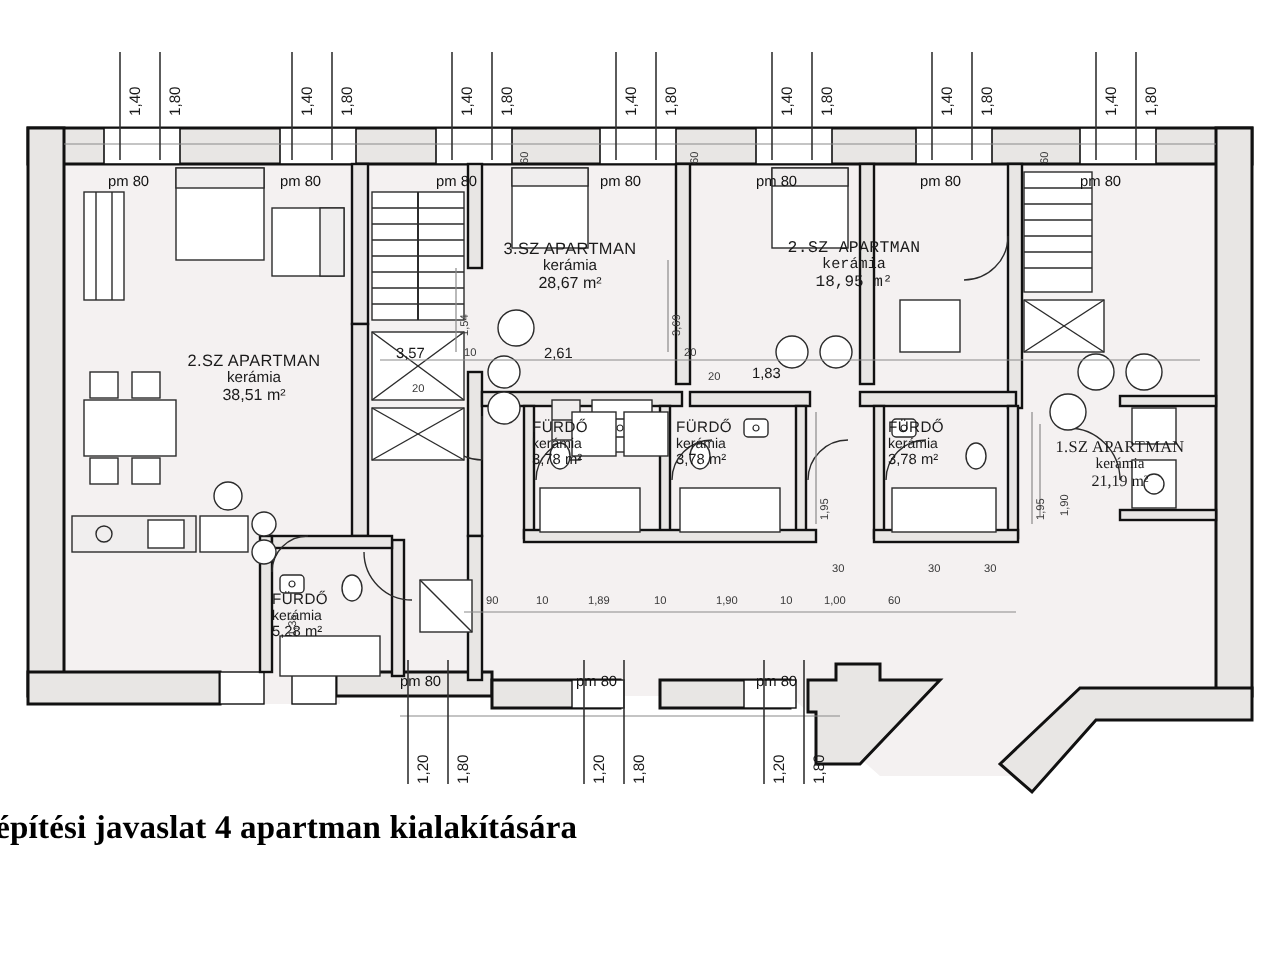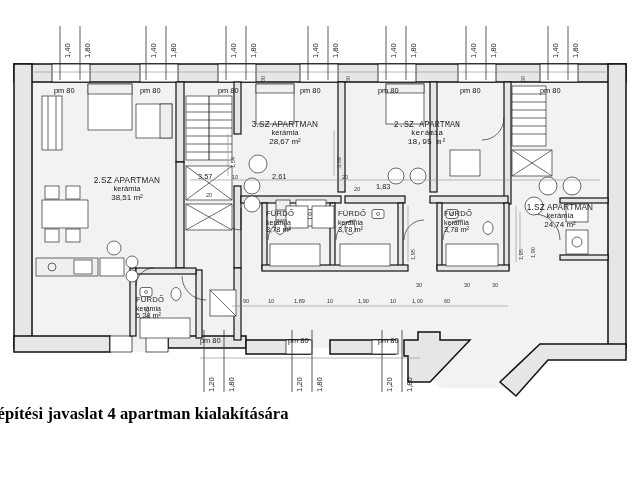--- a/index.html
+++ b/index.html
@@ -297,24 +297,24 @@
   <div class="rfin">kerámia</div>
   <div class="rarea">28,67 m²</div>
 </div>
 
 <div class="lbl room" style="left:375px;top:120px;width:104px;font-family:Liberation Mono, monospace;">
   <div class="rname">2.SZ  APARTMAN</div>
   <div class="rfin">kerámia</div>
   <div class="rarea">18,95 m²</div>
 </div>
 
-<div class="lbl room" style="left:508px;top:203px;width:104px;">
+<div class="lbl room" style="left:508px;top:219px;width:104px;font-family:Liberation Serif, serif;">
   <div class="rname">1.SZ  APARTMAN</div>
   <div class="rfin">kerámia</div>
-  <div class="rarea">24,74 m²</div>
+  <div class="rarea">21,19 m²</div>
 </div>
 
 <div class="lbl bath" style="left:266px;top:210px;width:58px;">
   <div class="rname">FÜRDŐ</div>
   <div class="rfin">kerámia</div>
   <div class="rarea">3,78 m²</div>
 </div>
 
 <div class="lbl bath" style="left:338px;top:210px;width:58px;">
   <div class="rname">FÜRDŐ</div>

